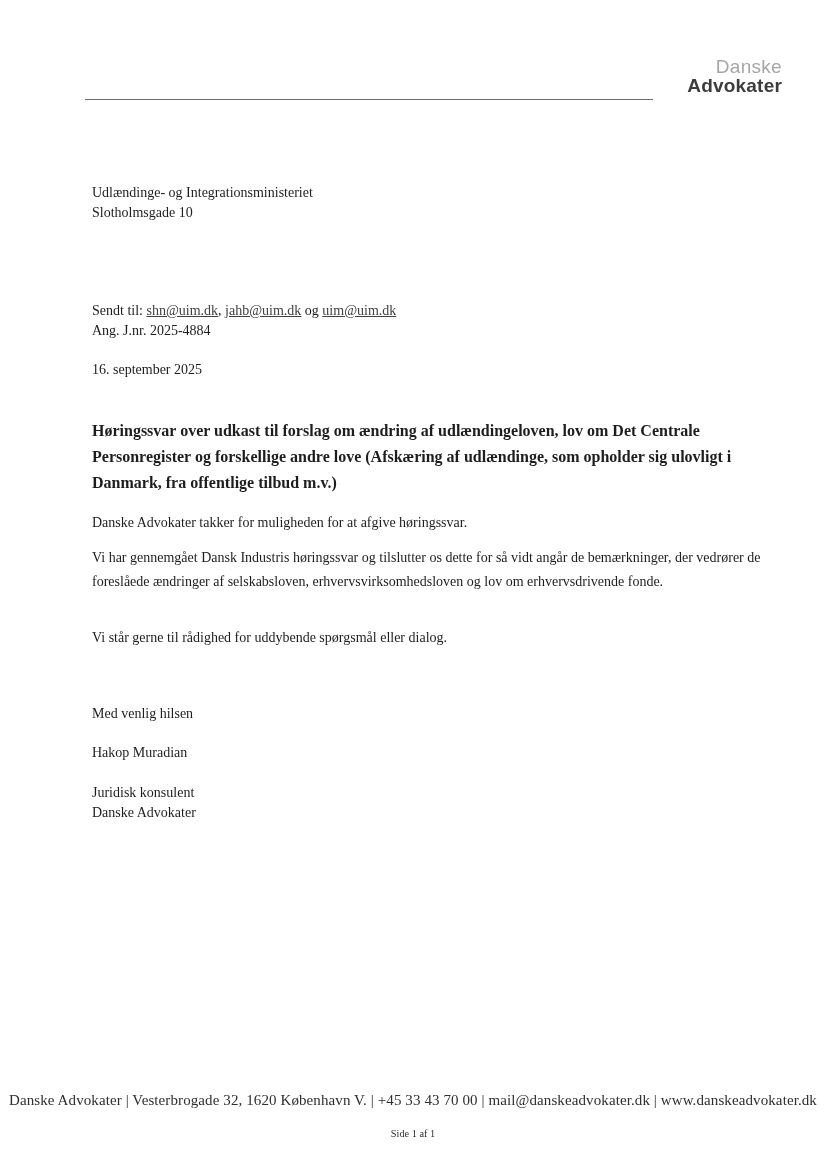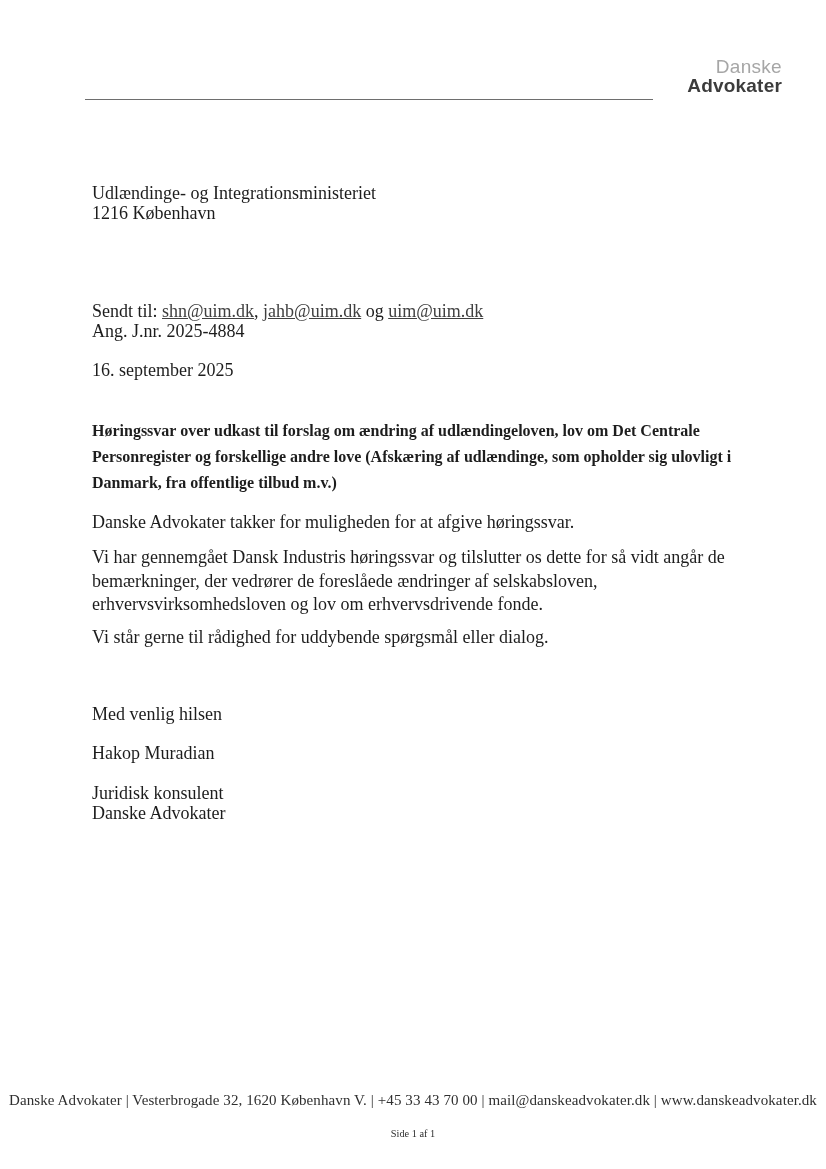--- a/index.html
+++ b/index.html
@@ -25,21 +25,21 @@
   .logo-top  { color: #a6a6a6; font-size: 19px; letter-spacing: 0.3px; }
   .logo-bottom { color: #3c3c3c; font-size: 19px; font-weight: bold; letter-spacing: 0.2px; }
   .header-rule {
     position: absolute;
     top: 99px;
     left: 85px;
     width: 568px;
     height: 1px;
     background: #6e6e6e;
   }
-  .block { position: absolute; left: 92px; font-size: 18px; line-height: 20px; }
+  .block { position: absolute; left: 92px; font-size: 14px; line-height: 20px; }
   .recipient   { top: 183px; }
   .sendt-block { top: 301px; }
   .sendt-block a, .email-link {
     color: #404040;
     text-decoration: underline;
     cursor: pointer;
   }
   .date-block  { top: 360px; }
   .heading {
     top: 418px;
@@ -82,21 +82,21 @@
 
   <div class="logo">
     <div class="logo-top">Danske</div>
     <div class="logo-bottom">Advokater</div>
   </div>
 
   <div class="header-rule"></div>
 
   <div class="block recipient">
     <div>Udlændinge- og Integrationsministeriet</div>
-    <div>1216 København</div>
+    <div>Slotholmsgade 10</div>
   </div>
 
   <div class="block sendt-block">
     <div><span>Sendt til: </span><span class="email-link">shn@uim.dk</span><span>, </span><span class="email-link">jahb@uim.dk</span><span> og </span><span class="email-link">uim@uim.dk</span></div>
     <div>Ang. J.nr. 2025-4884</div>
   </div>
 
   <div class="block date-block">16. september 2025</div>
 
   <div class="block heading">Høringssvar over udkast til forslag om ændring af udlændingeloven, lov om Det Centrale Personregister og forskellige andre love (Afskæring af udlændinge, som opholder sig ulovligt i Danmark, fra offentlige tilbud m.v.)</div>

